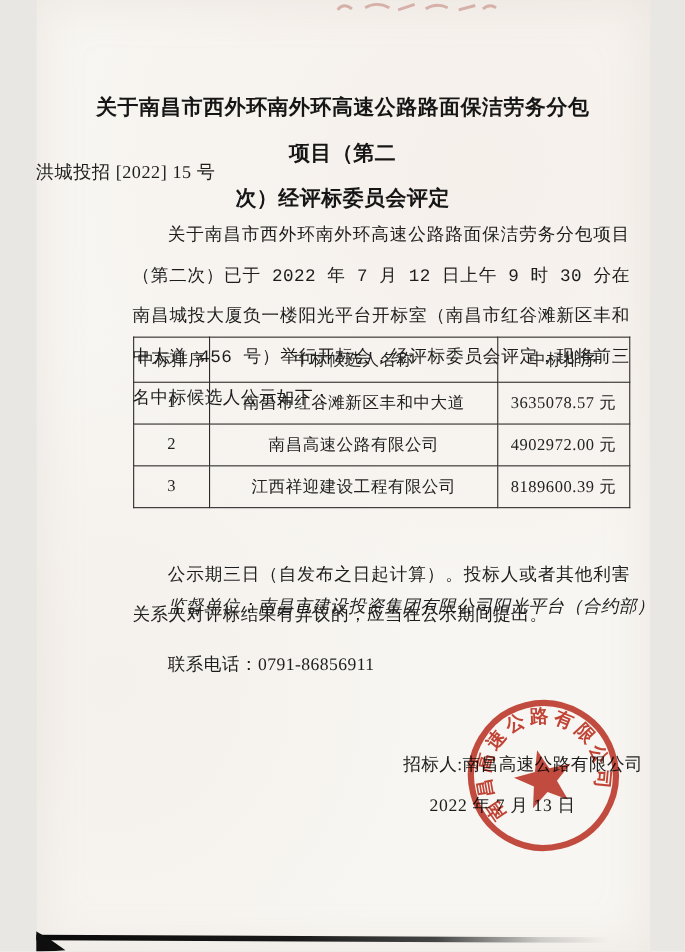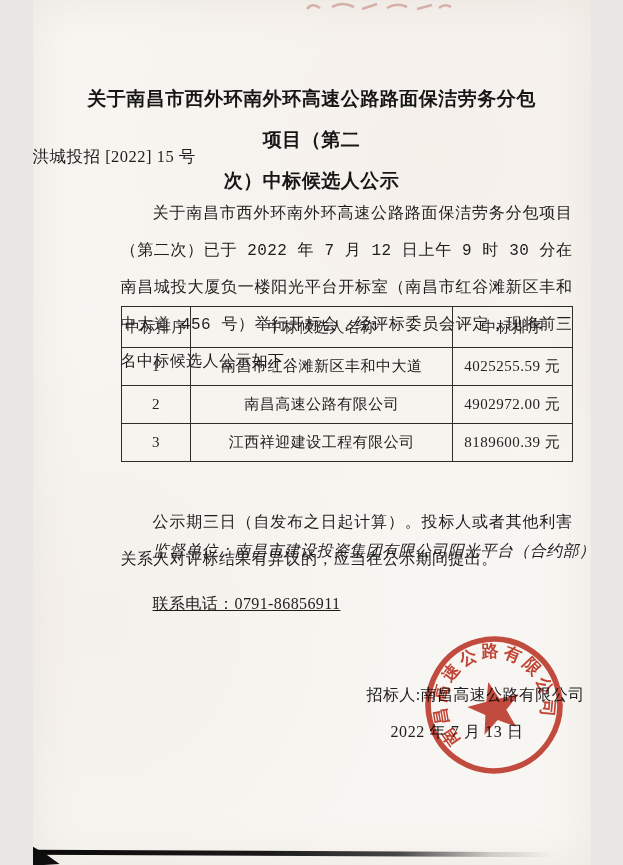--- a/index.html
+++ b/index.html
@@ -41,21 +41,21 @@
   .bid-table th{height:40px;}
   .bid-table td{height:37px;}
   .col-rank{width:15.5%;}
   .col-name{width:58%;}
   .col-price{width:26.5%;}
   .line{
     position:absolute;left:88px;width:480px;
     font-size:16px;letter-spacing:0.4px;text-indent:2em;
   }
   .supervisor-line{top:541px;font-style:italic;}
-  .phone-line{top:594px;text-decoration:underline;}
+  .phone-line{top:594px;}
   .bidder-line{position:absolute;left:334px;top:685px;font-size:16px;letter-spacing:0.4px;font-family:Liberation Serif, serif;}
   .date-line{position:absolute;left:358px;top:722px;font-size:16px;letter-spacing:0.6px;}
   .seal{
     position:absolute;left:389px;top:633px;width:144px;height:144px;
     transform:rotate(-14deg);mix-blend-mode:multiply;opacity:0.92;
   }
   .top-stamp{position:absolute;left:268px;top:0;width:156px;height:11px;}
   .scan-line{
     position:absolute;left:-4px;top:851px;width:525px;height:5px;
     background:linear-gradient(90deg,#0a0a0a 0%,#191919 45%,#454545 70%,rgba(90,90,90,0.25) 88%,transparent 100%);
@@ -70,21 +70,21 @@
 <body>
 
 <div class="page">
 
   <svg class="top-stamp" viewBox="0 0 156 11">
     <path d="M6 9 Q11 2 19 8 M31 7 Q41 1 53 7 M61 9 L76 4 M86 8 Q96 2 106 7 M116 9 L131 5 M138 8 Q144 3 150 7" stroke="#c08076" stroke-width="2.6" fill="none" opacity="0.55"></path>
   </svg>
 
   <div class="title">
     <div>关于南昌市西外环南外环高速公路路面保洁劳务分包项目（第二</div>
-    <div>次）中标候选人公示</div>
+    <div>次）经评标委员会评定</div>
   </div>
 
   <div class="docnum">洪城投招 [2022] 15 号</div>
 
   <p class="para para-intro">关于南昌市西外环南外环高速公路路面保洁劳务分包项目（第二次）已于 2022 年 7 月 12 日上午 9 时 30 分在南昌城投大厦负一楼阳光平台开标室（南昌市红谷滩新区丰和中大道 456 号）举行开标会，经评标委员会评定，现将前三名中标候选人公示如下：</p>
 
   <table class="bid-table">
     <colgroup>
         <col class="col-rank">
         <col class="col-name">
@@ -94,21 +94,21 @@
       <tr>
         <th>中标排序</th>
         <th>中标候选人名称</th>
         <th>中标排序</th>
       </tr>
     </thead>
     <tbody>
       <tr>
         <td>1</td>
         <td>南昌市红谷滩新区丰和中大道</td>
-        <td>4025255.59 元</td>
+        <td>3635078.57 元</td>
       </tr>
       <tr>
         <td>2</td>
         <td>南昌高速公路有限公司</td>
         <td>4902972.00 元</td>
       </tr>
       <tr>
         <td>3</td>
         <td>江西祥迎建设工程有限公司</td>
         <td>8189600.39 元</td>

